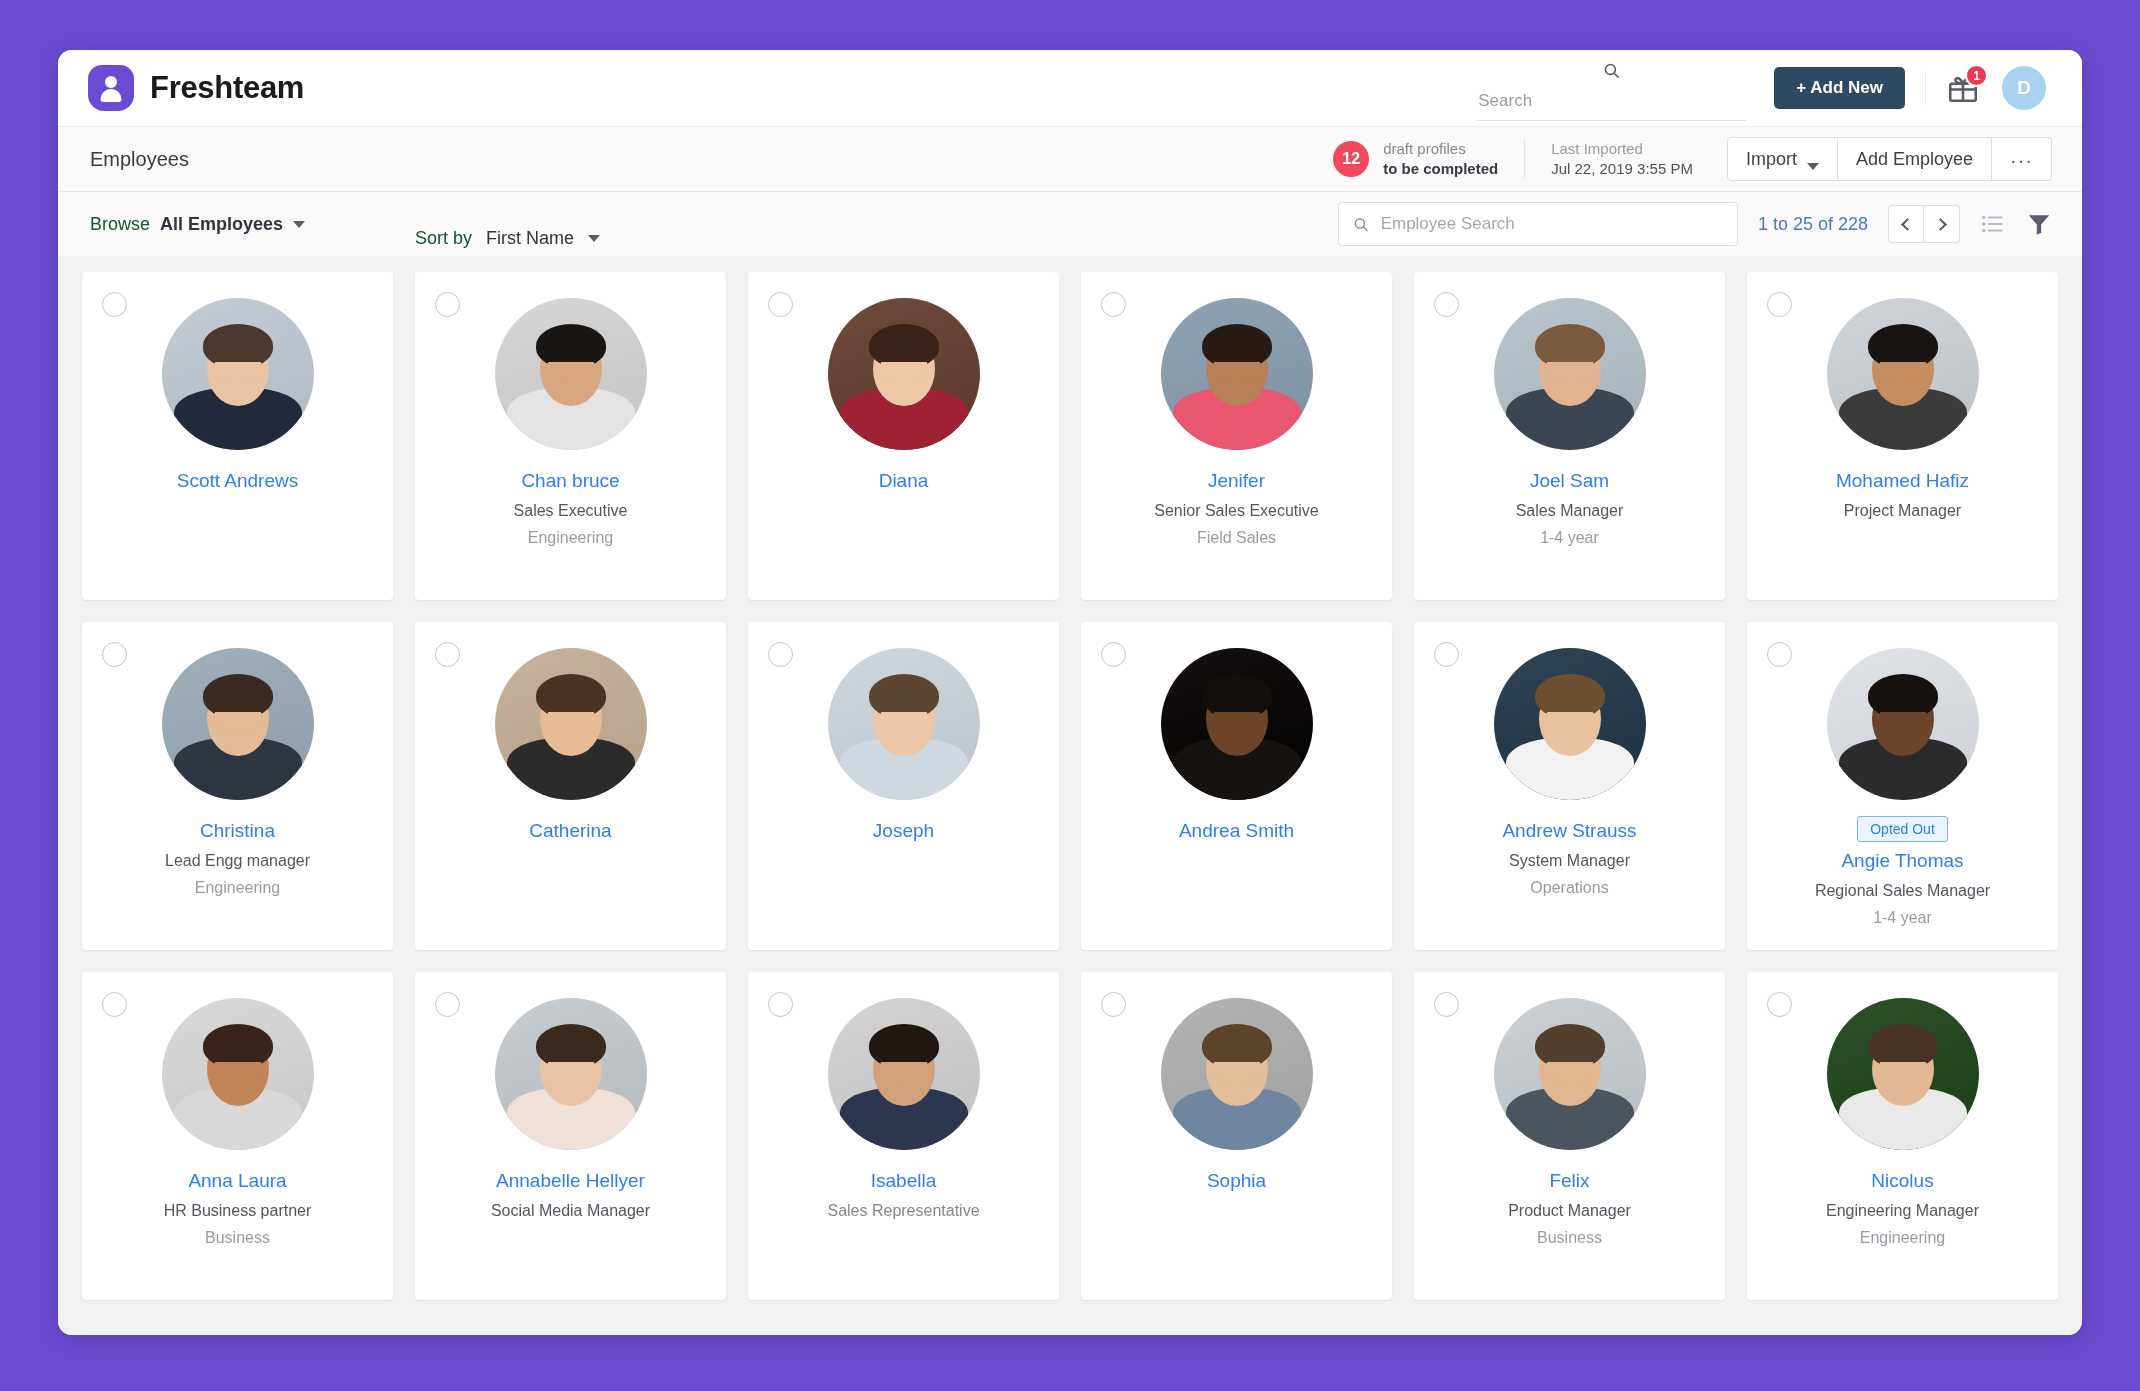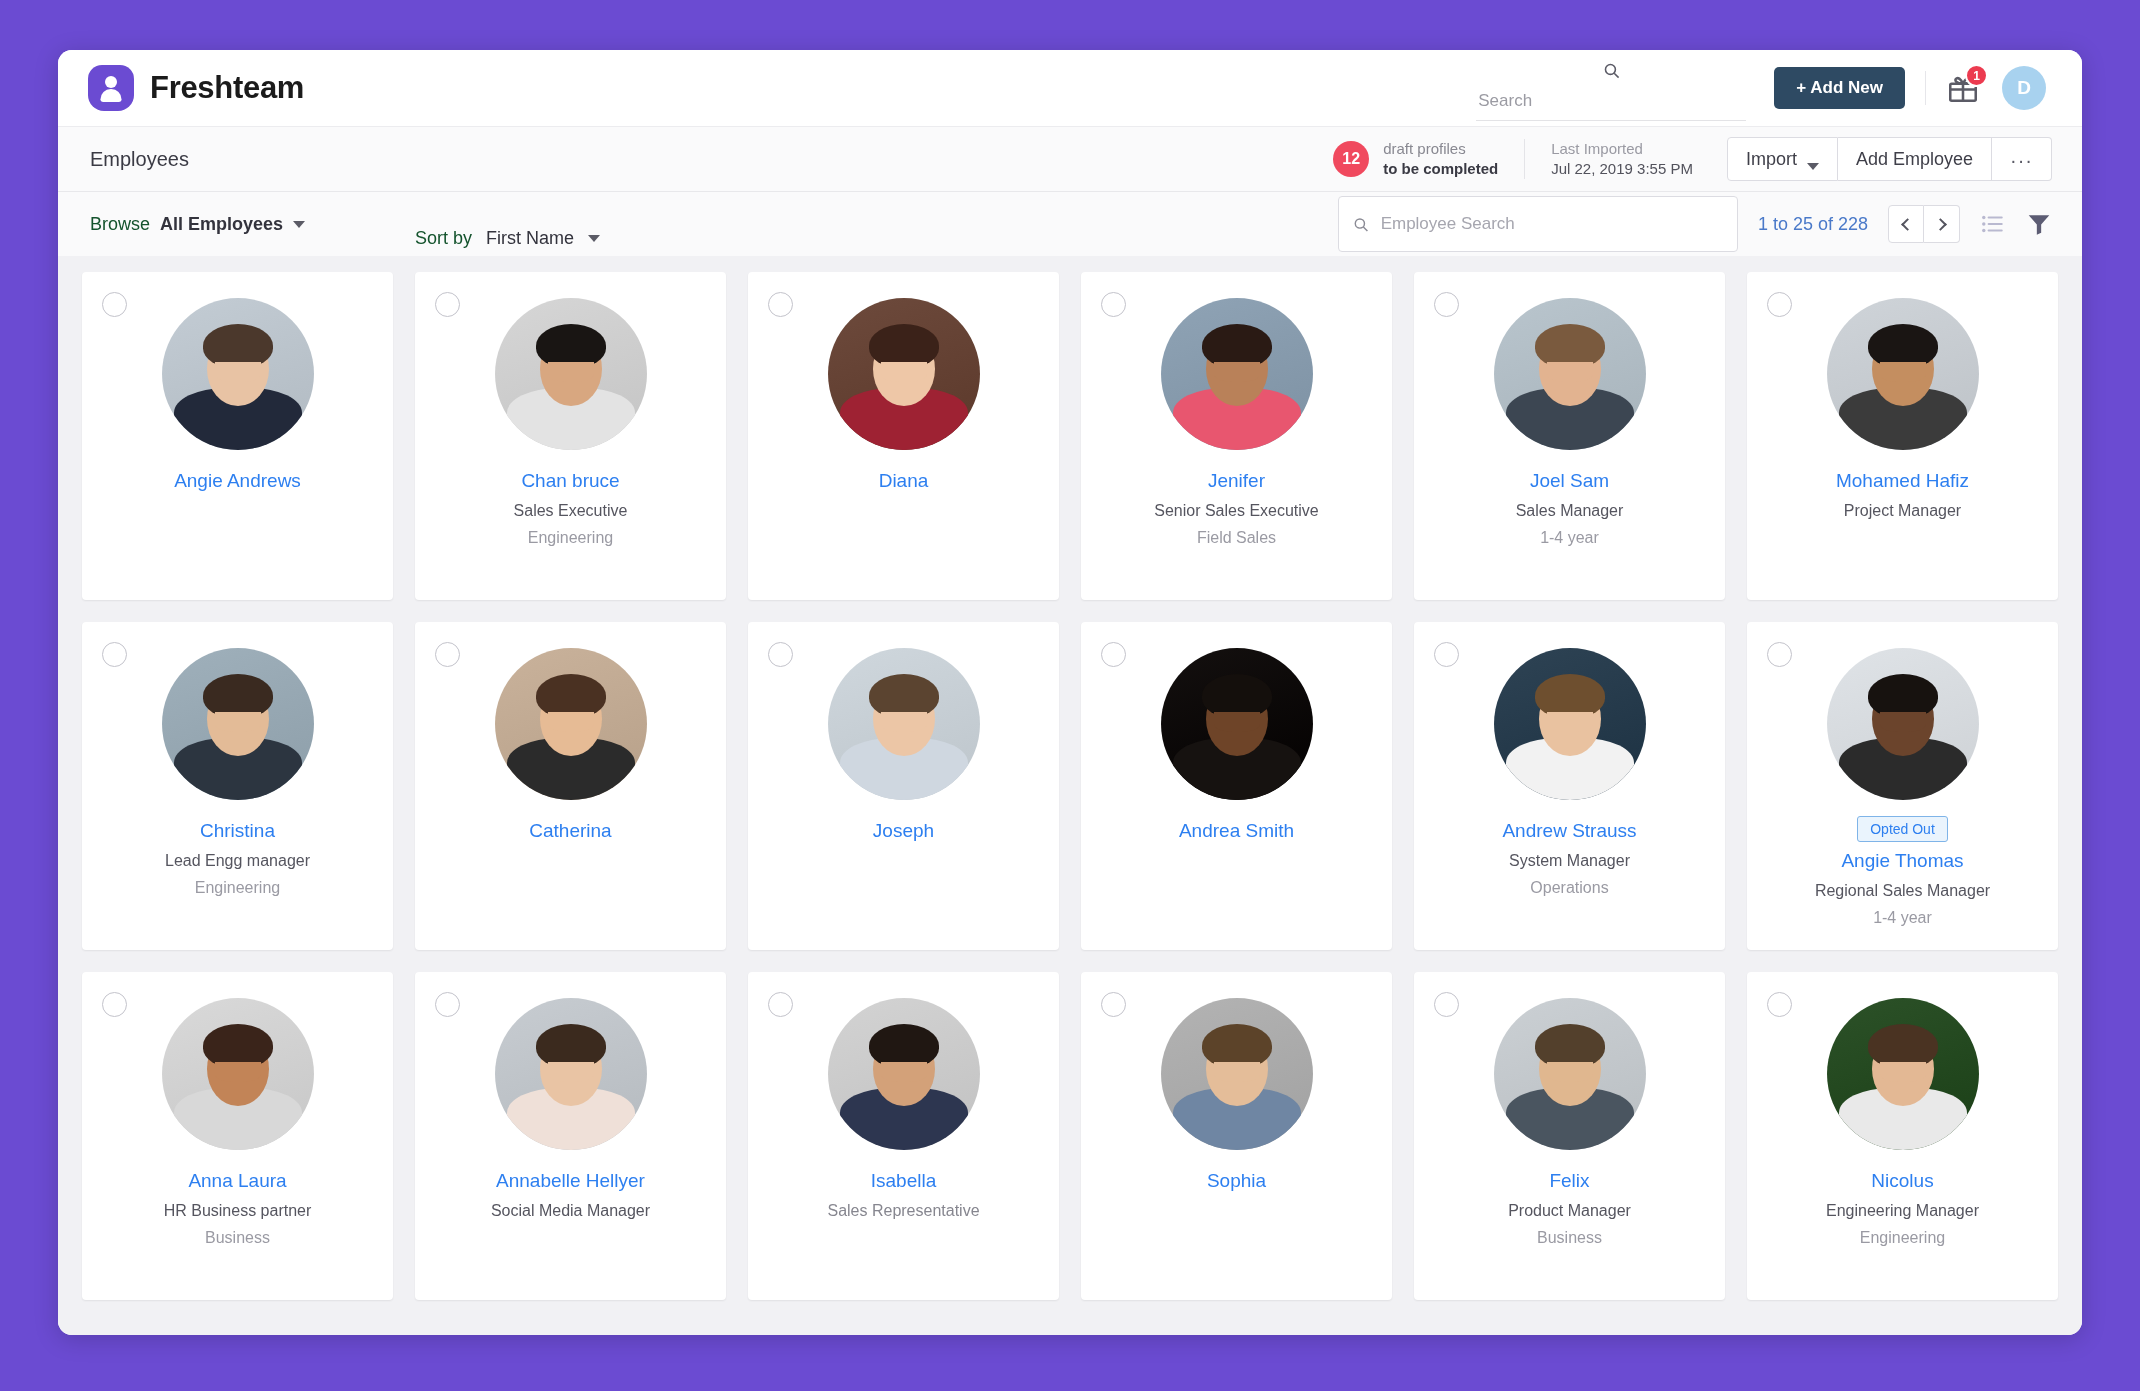--- a/index.html
+++ b/index.html
@@ -167,21 +167,21 @@
     padding: 0 30px 0 32px;
   }
   .tool-group { display: flex; align-items: center; gap: 10px; }
   .tool-label { font-size: 18px; color: #14532d; }
   .tool-value { font-size: 18px; color: #33333d; font-weight: bold; }
   .tool-value-nb { font-size: 18px; color: #33333d; }
   .sortby { margin-left: 110px; display: flex; align-items: center; gap: 14px; margin-top: 28px; }
 
   .toolbar-right { margin-left: auto; display: flex; align-items: center; gap: 20px; }
   .emp-search {
-    width: 400px; height: 56px;
+    width: 400px; height: 44px;
     background: #ffffff;
     border: 1px solid #dcdce2;
     border-radius: 4px;
     display: flex; align-items: center; gap: 12px;
     padding: 0 14px;
   }
   .emp-search input {
     border: none; outline: none; background: transparent;
     font-size: 17px; color: #3c3c3c; width: 100%;
     font-family: "Liberation Sans", sans-serif;
@@ -419,21 +419,21 @@
     <div class="card-avatar">
     <div class="ph">
       <div class="bg" style="background:linear-gradient(160deg, #c3ccd4, #b1bac2);"></div>
       <div class="shirt" style="width:128px;height:62px;background:#22293a;"></div>
       <div class="head" style="width:62px;height:74px;left:50%;transform:translateX(-50%);top:34px;background:#e8c3a4;"></div>
       <div class="hair" style="width:70px;height:44px;left:50%;transform:translateX(-50%);top:26px;background:#4b382c;"></div>
       <div style="position:absolute;top:64px;left:50%;transform:translateX(-50%);width:46px;height:20px;background:#e8c3a4;border-radius:0 0 40% 40%;"></div>
     </div>
           </div>
 
-    <div class="card-name">Angie Andrews</div>
+    <div class="card-name">Scott Andrews</div>
 
   </div>
         <div class="emp-card">
     <div class="card-check"></div>
     <div class="card-avatar">
     <div class="ph">
       <div class="bg" style="background:linear-gradient(160deg, #d6d6d6, #c4c4c4);"></div>
       <div class="shirt" style="width:128px;height:62px;background:#e3e3e3;"></div>
       <div class="head" style="width:62px;height:74px;left:50%;transform:translateX(-50%);top:34px;background:#d8a780;"></div>
       <div class="hair" style="width:70px;height:44px;left:50%;transform:translateX(-50%);top:26px;background:#191513;"></div>

